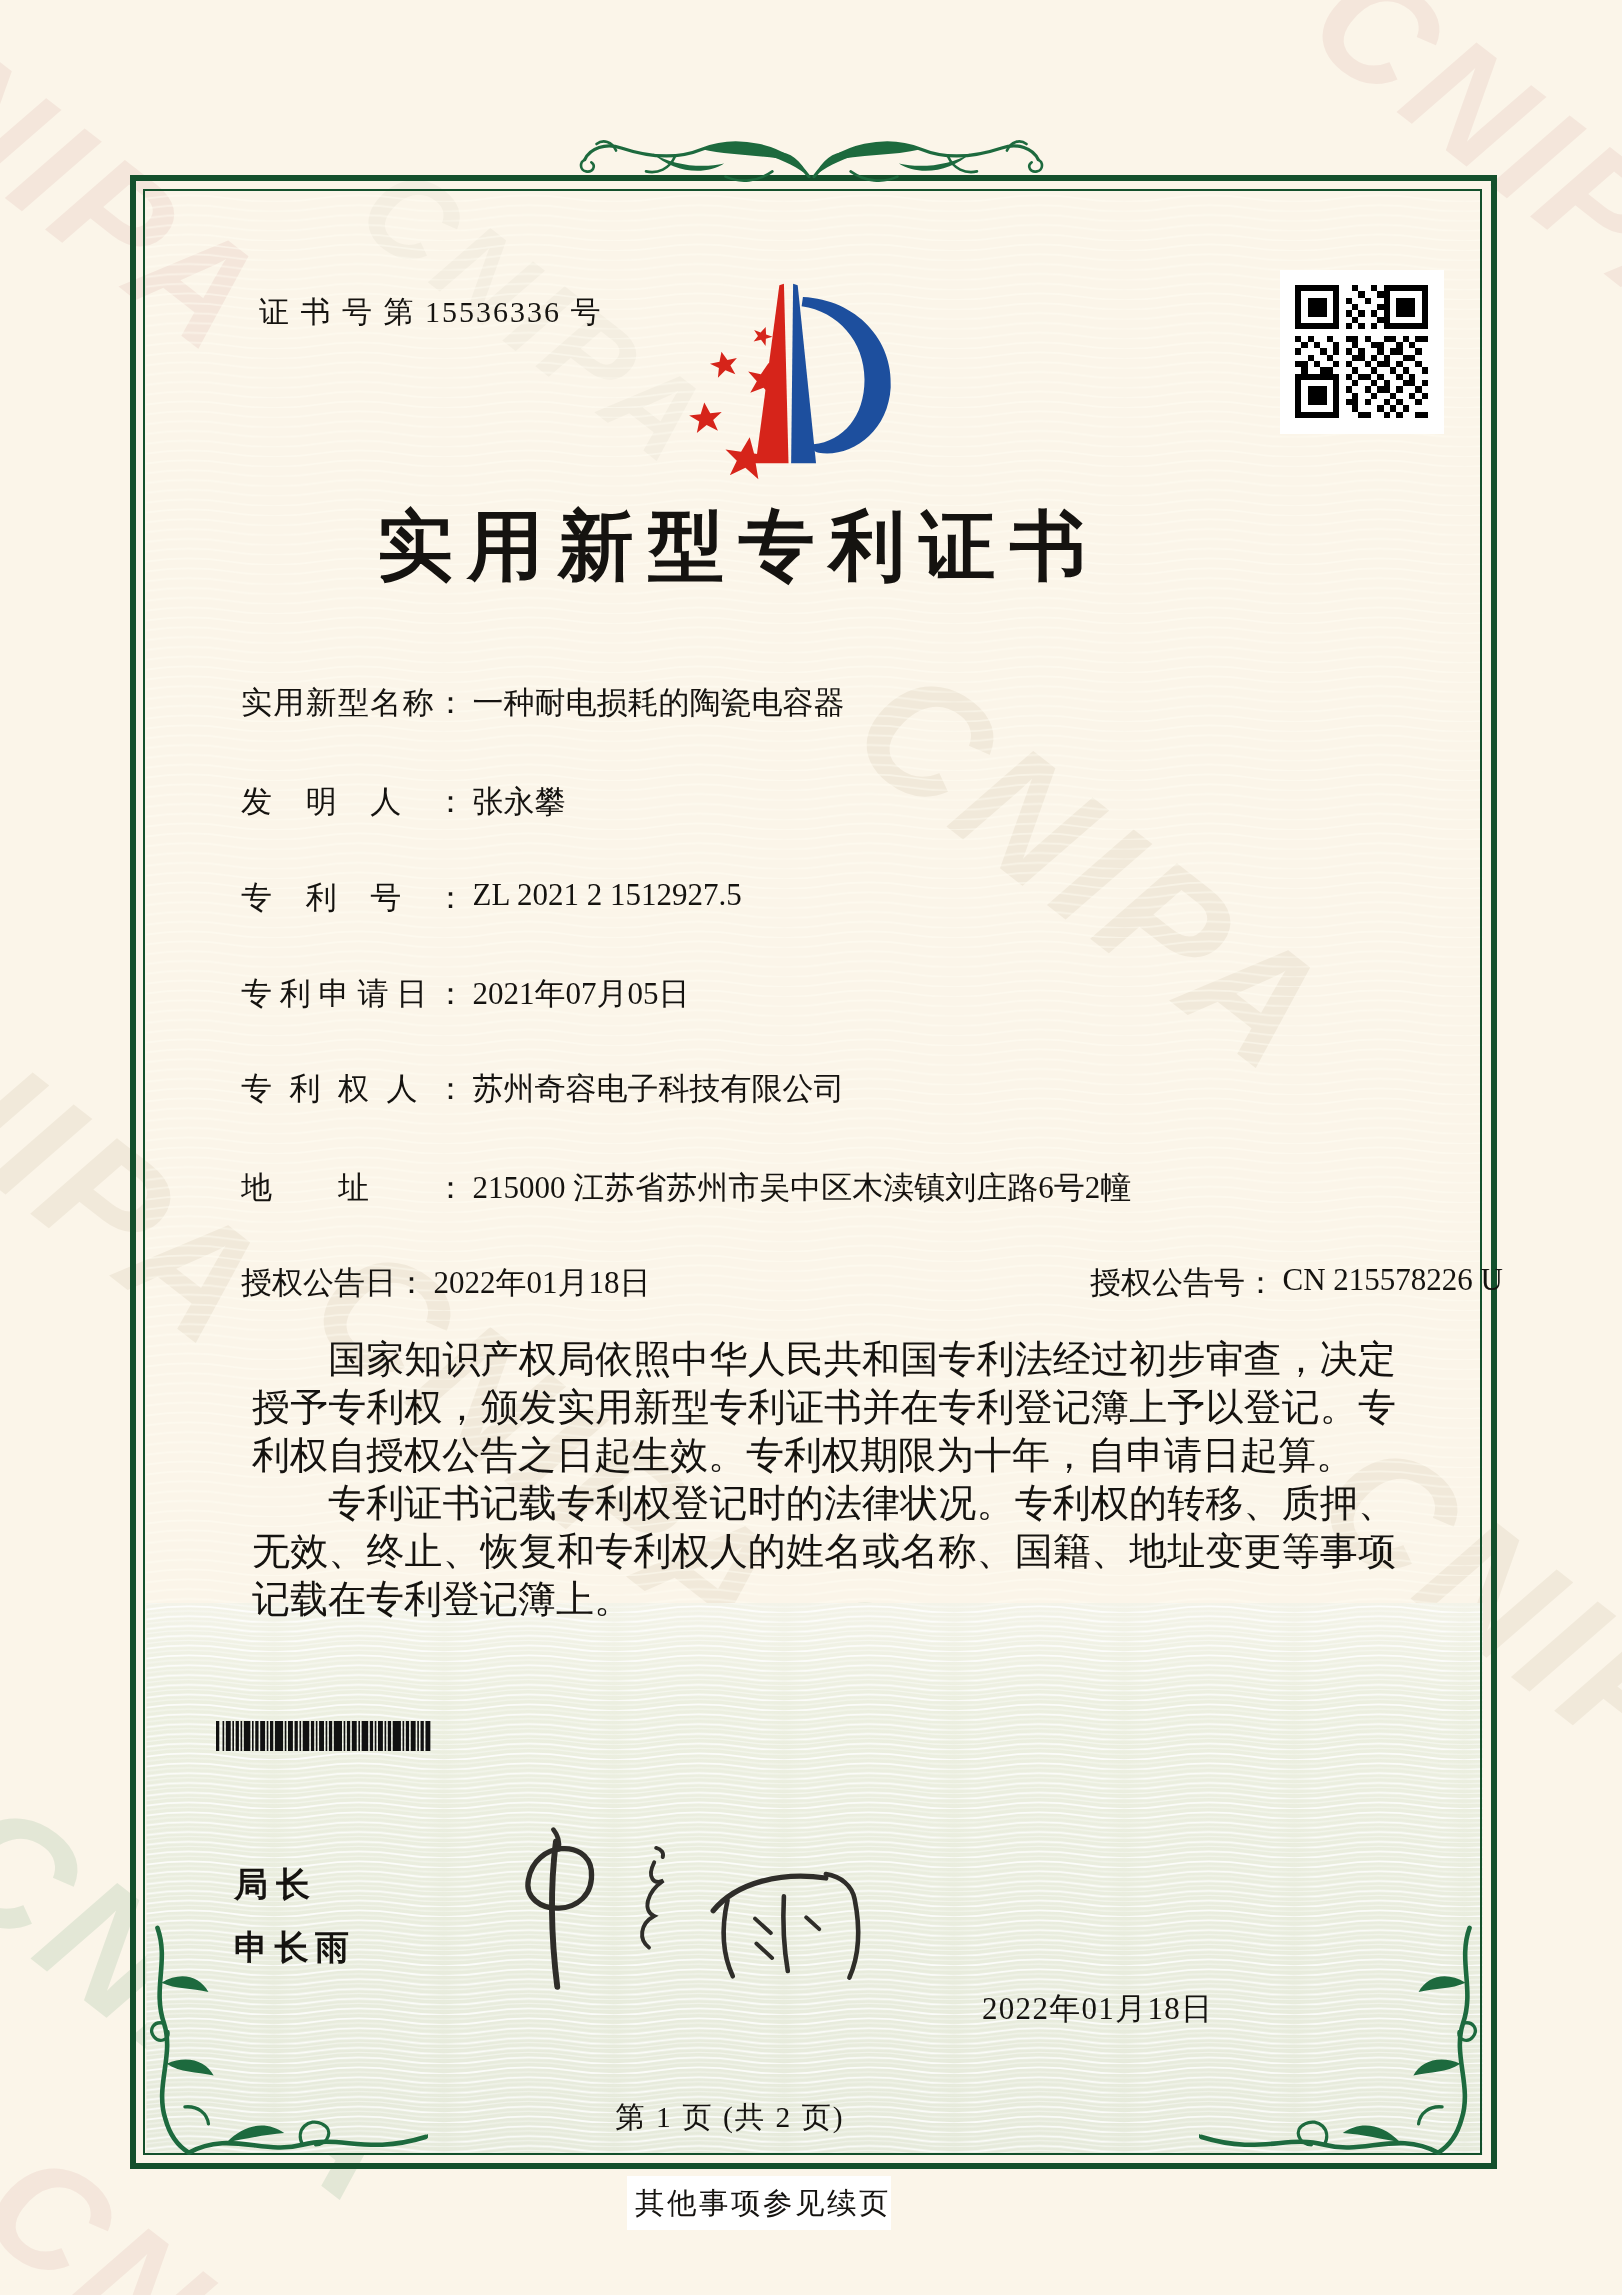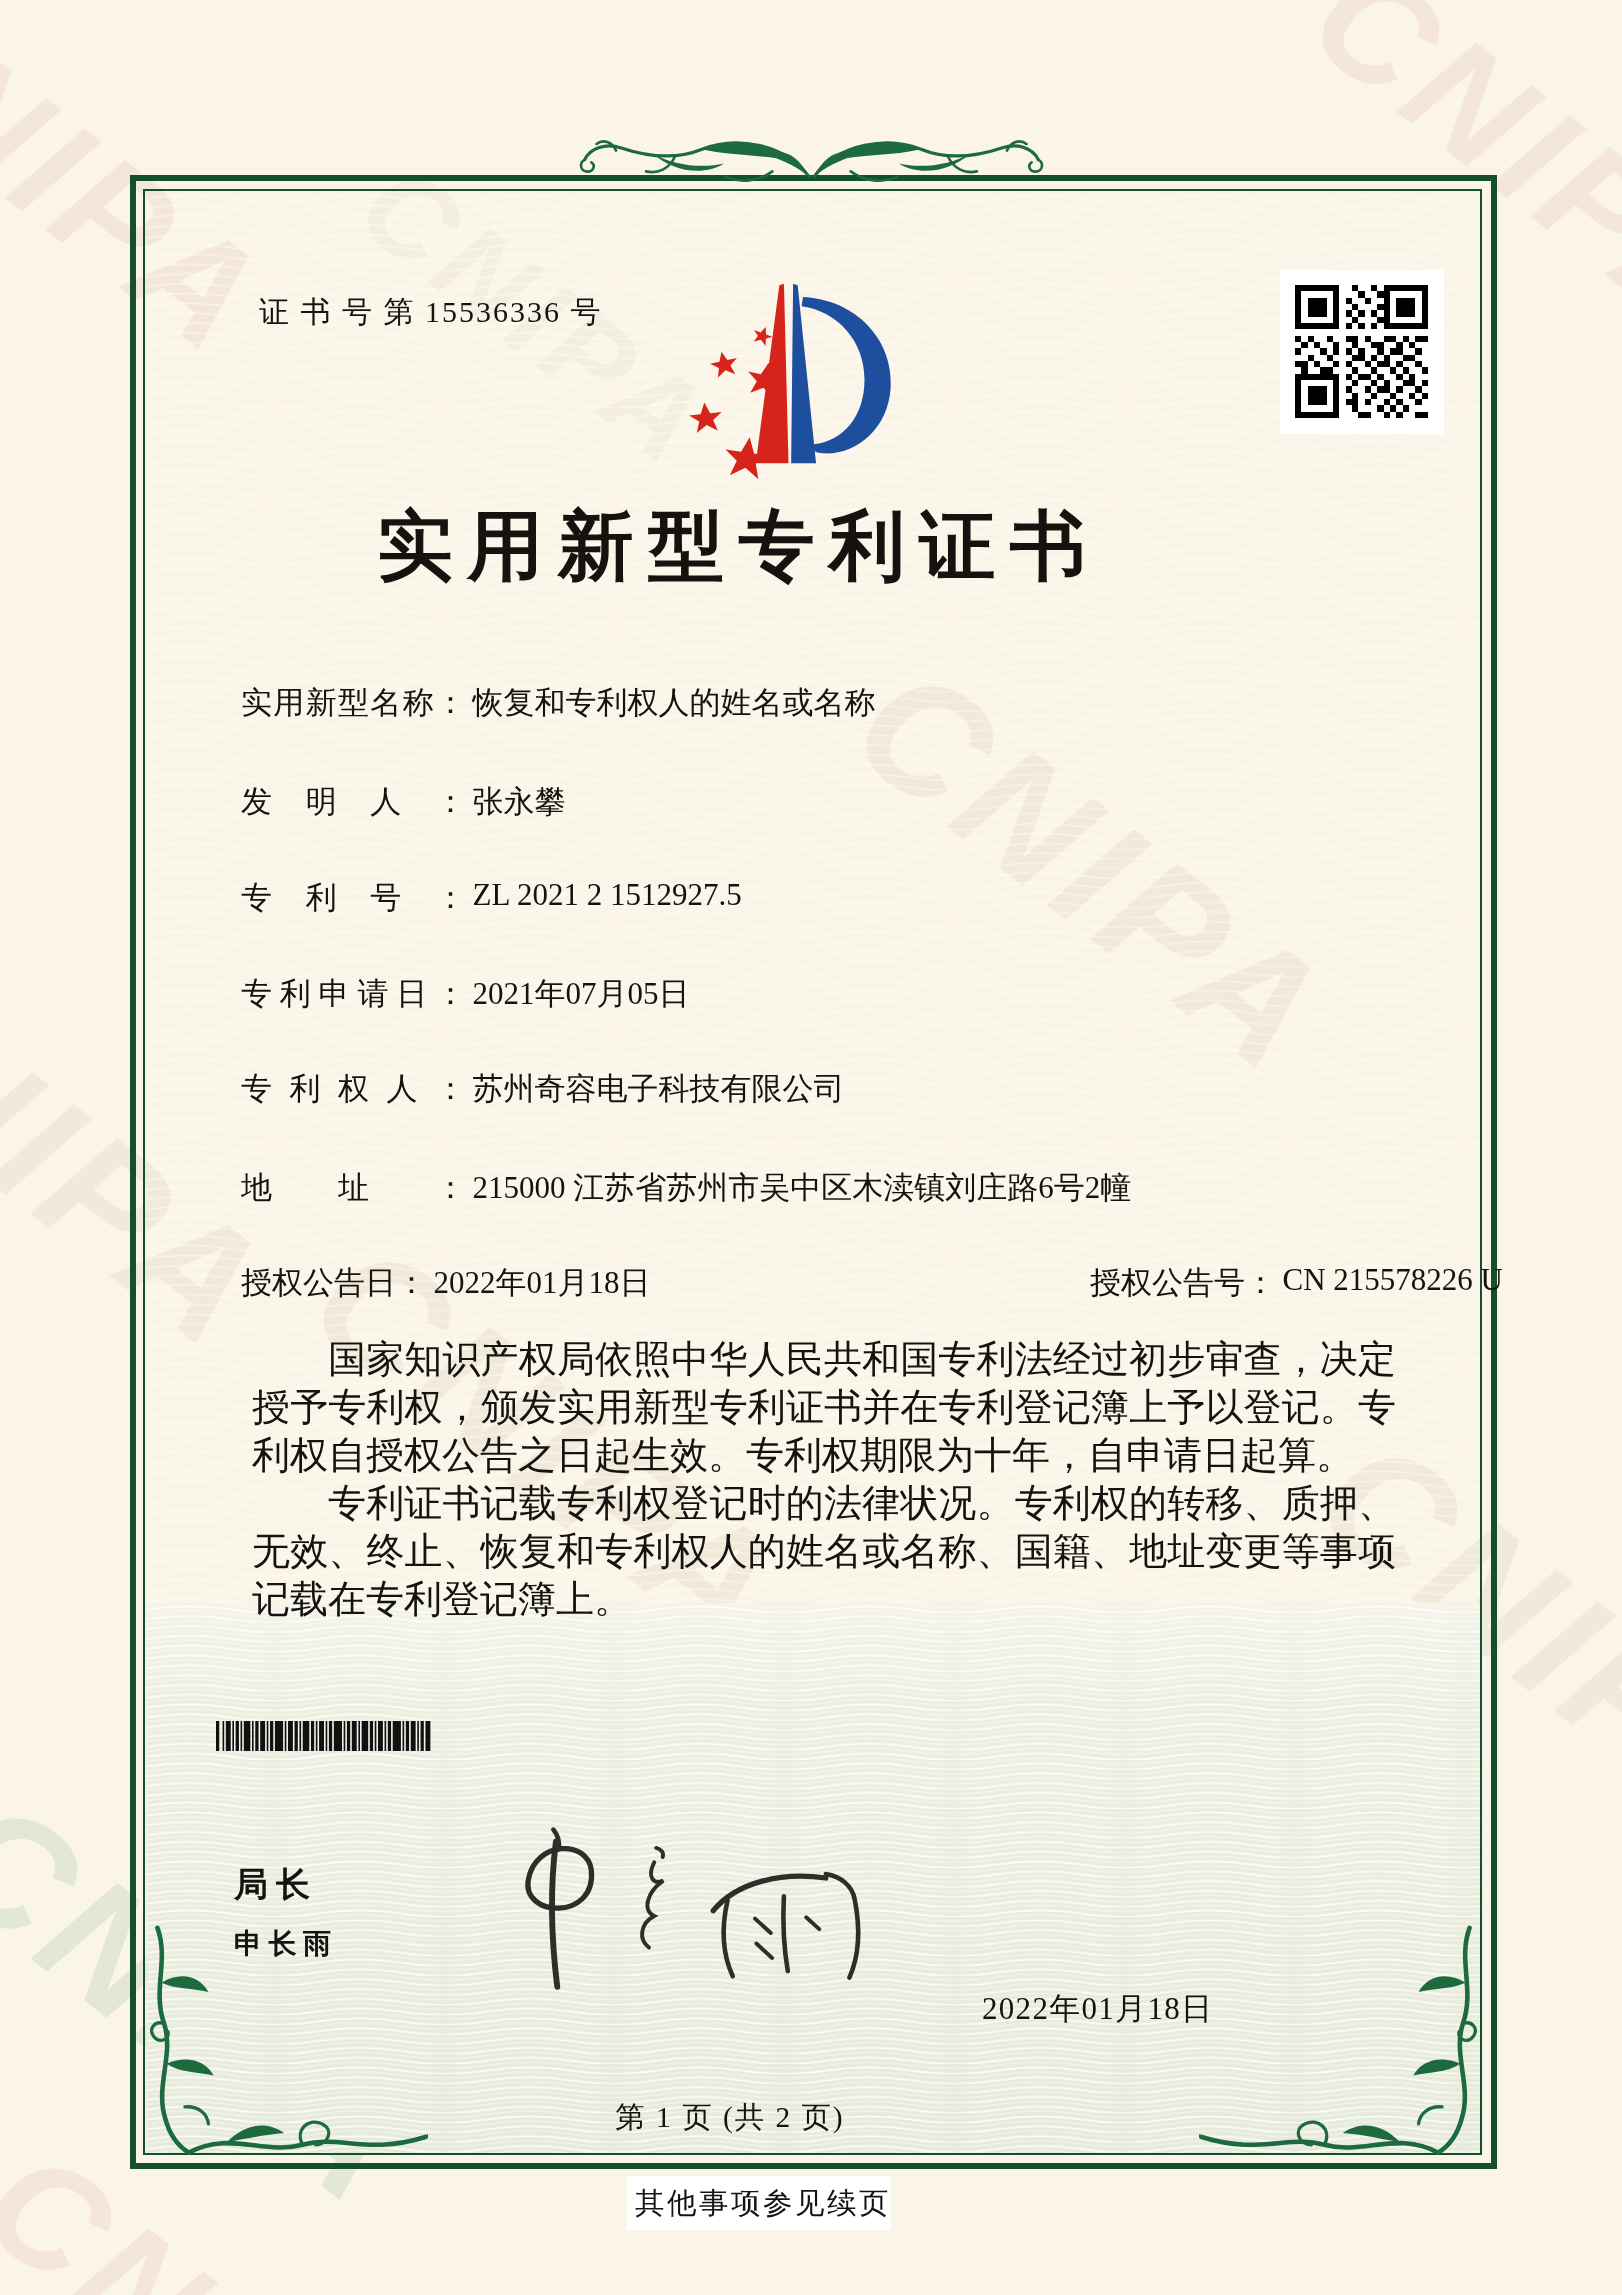--- a/index.html
+++ b/index.html
@@ -47,21 +47,21 @@
   .g-label{display:inline-block;vertical-align:top;}
   .grant2{position:absolute;left:849px;top:0;white-space:nowrap;}
   
   .bodytext{position:absolute;left:228px;top:1335px;width:1144px;font-size:38px;
             line-height:48px;text-align:justify;margin-left:24px;}
   .bodytext p{margin:0;text-indent:2em;}
   
   .barcode{position:absolute;left:216px;top:1721px;width:216px;height:30px;}
   .sig-title{position:absolute;left:234px;top:1862px;font-size:34px;font-weight:700;
              letter-spacing:7.9px;font-family:"Liberation Sans","DejaVu Sans",sans-serif;}
-  .sig-name{position:absolute;left:234px;top:1925px;font-size:28px;font-weight:700;
+  .sig-name{position:absolute;left:234px;top:1925px;font-size:34px;font-weight:700;
             letter-spacing:6.5px;font-family:"Liberation Sans","DejaVu Sans",sans-serif;}
   .signature{position:absolute;left:497px;top:1819px;width:393px;height:177px;}
   .issue-date{position:absolute;left:982px;top:1988px;font-size:31px;letter-spacing:1.3px;}
   .pageno{position:absolute;left:563px;top:2098px;width:334px;text-align:center;
           font-size:29.4px;letter-spacing:2px;}
   
   .note-strip{position:absolute;left:627px;top:2176px;width:264px;height:54px;background:#ffffff;}
   .note-text{position:absolute;left:627px;top:2176px;width:264px;height:54px;line-height:54px;
              text-align:right;font-size:29.4px;letter-spacing:2.6px;}
 </style>
@@ -168,21 +168,21 @@
     <rect width="21" height="21" fill="#ffffff"></rect>
     <path fill="#000000" d="M0 0h7v7h-7z M14 0h7v7h-7z M0 14h7v7h-7z"></path>
     <path fill="#ffffff" d="M1 1h5v5h-5z M15 1h5v5h-5z M1 15h5v5h-5z"></path>
     <path fill="#000000" d="M2 2h3v3h-3z M16 2h3v3h-3z M2 16h3v3h-3z"></path>
     <path fill="#000000" d="M9 0h1v1h-1z M12 0h1v1h-1z M10 1h1v1h-1z M13 1h1v1h-1z M8 2h1v1h-1z M11 2h1v1h-1z M9 3h1v1h-1z M13 3h1v1h-1z M8 4h1v1h-1z M10 4h1v1h-1z M12 4h1v1h-1z M9 5h1v1h-1z M13 5h1v1h-1z M8 6h1v1h-1z M10 6h1v1h-1z M12 6h1v1h-1z M0 8h1v1h-1z M2 8h1v1h-1z M5 8h1v1h-1z M8 8h2v1h-2z M11 8h1v1h-1z M14 8h2v1h-2z M17 8h1v1h-1z M19 8h2v1h-2z M1 9h1v1h-1z M3 9h1v1h-1z M6 9h1v1h-1z M9 9h1v1h-1z M12 9h2v1h-2z M16 9h1v1h-1z M18 9h1v1h-1z M0 10h1v1h-1z M4 10h1v1h-1z M6 10h1v1h-1z M8 10h1v1h-1z M10 10h1v1h-1z M13 10h1v1h-1z M15 10h2v1h-2z M19 10h1v1h-1z M2 11h1v1h-1z M5 11h1v1h-1z M9 11h2v1h-2z M12 11h1v1h-1z M14 11h1v1h-1z M17 11h2v1h-2z M0 12h2v1h-2z M3 12h1v1h-1z M6 12h1v1h-1z M8 12h1v1h-1z M11 12h1v1h-1z M13 12h2v1h-2z M16 12h1v1h-1z M19 12h1v1h-1z M1 13h1v1h-1z M4 13h2v1h-2z M9 13h1v1h-1z M12 13h1v1h-1z M15 13h1v1h-1z M17 13h1v1h-1z M20 13h1v1h-1z M8 14h1v1h-1z M10 14h2v1h-2z M13 14h1v1h-1z M16 14h1v1h-1z M18 14h1v1h-1z M9 15h1v1h-1z M12 15h1v1h-1z M14 15h1v1h-1z M17 15h2v1h-2z M20 15h1v1h-1z M8 16h1v1h-1z M11 16h1v1h-1z M13 16h2v1h-2z M16 16h1v1h-1z M19 16h1v1h-1z M9 17h1v1h-1z M12 17h1v1h-1z M15 17h1v1h-1z M18 17h1v1h-1z M20 17h1v1h-1z M8 18h2v1h-2z M11 18h1v1h-1z M14 18h1v1h-1z M16 18h1v1h-1z M19 18h1v1h-1z M9 19h1v1h-1z M13 19h1v1h-1z M15 19h1v1h-1z M17 19h1v1h-1z M10 20h2v1h-2z M14 20h1v1h-1z M16 20h1v1h-1z M19 20h2v1h-2z"></path>
   </svg>
 
   <div class="title">实用新型专利证书</div>
 
   <div class="frow" style="top:682px">
-    <span class="f-label">实用新型名称：</span><span class="f-value">恢复和专利权人的姓名或名称</span>
+    <span class="f-label">实用新型名称：</span><span class="f-value">一种耐电损耗的陶瓷电容器</span>
   </div>
   <div class="frow" style="top:781px">
     <span class="f-label">发明人：</span><span class="f-value">张永攀</span>
   </div>
   <div class="frow" style="top:877px">
     <span class="f-label">专利号：</span><span class="f-value">ZL 2021 2 1512927.5</span>
   </div>
   <div class="frow" style="top:973px">
     <span class="f-label">专利申请日：</span><span class="f-value">2021年07月05日</span>
   </div>

